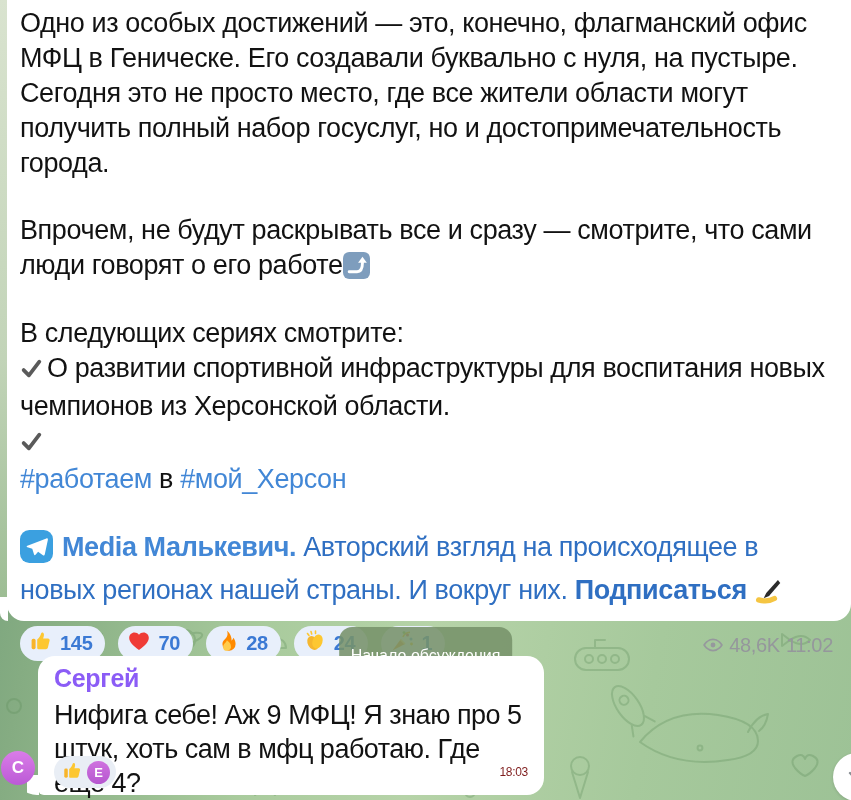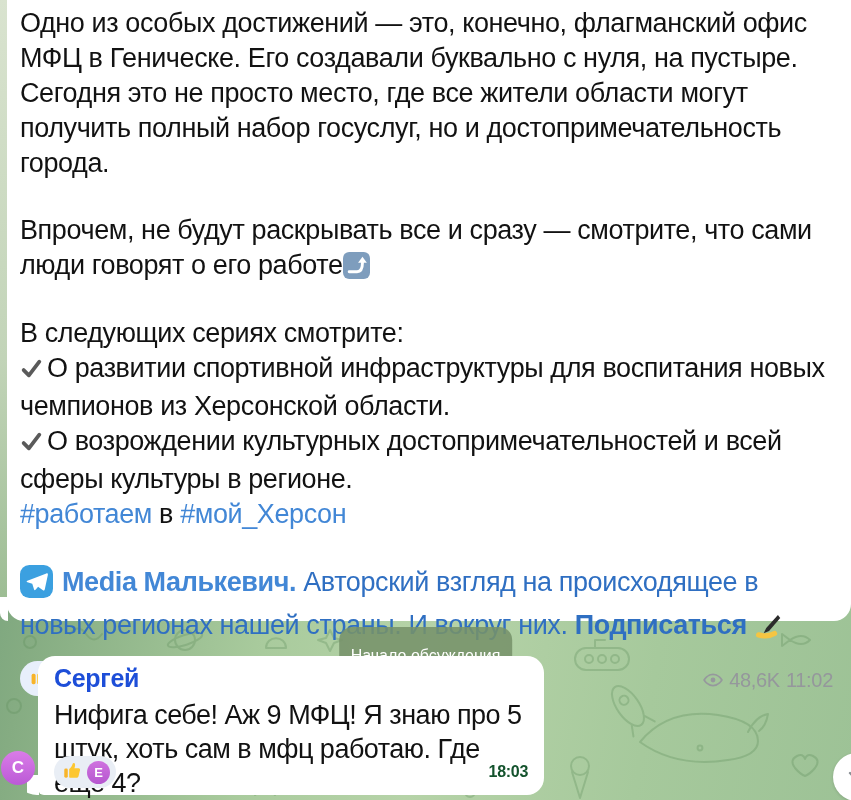--- a/index.html
+++ b/index.html
@@ -67,34 +67,34 @@
     background:#ffffff; border-radius:17px 17px 17px 6px;
     padding:8px 16px 6px 16px;
   }
   .comment-tail {
     position:absolute; left:-11px; bottom:0; width:12px; height:20px; overflow:hidden;
   }
   .comment-tail:before {
     content:""; position:absolute; right:0; bottom:0; width:24px; height:40px;
     background:#ffffff; border-bottom-left-radius:22px;
   }
-  .comment-author { color:#1d4ed8; font-size:25px; font-weight:bold; line-height:28px; letter-spacing:-0.3px; cursor:pointer; }
+  .comment-author { color:#8b5cf6; font-size:25px; font-weight:bold; line-height:28px; letter-spacing:-0.3px; cursor:pointer; }
   .comment-text { margin-top:6px; color:#121212; font-size:27px; line-height:34px; letter-spacing:-0.5px; }
   .comment-footer { position:absolute; left:16px; right:16px; bottom:7px; display:flex; align-items:center; }
   .comment-reaction-pill {
     display:flex; align-items:center; gap:4px; height:32px; padding:0 6px 0 8px;
     background:#e9eef5; border-radius:16px; cursor:pointer;
   }
   .reactor-avatar {
     width:23px; height:23px; border-radius:50%;
     background:linear-gradient(#cf72df,#b657cf);
     color:#fff; font-size:13px; font-weight:bold;
     display:flex; align-items:center; justify-content:center;
   }
-  .comment-time { margin-left:auto; color:#14532d; font-size:16px; letter-spacing:-0.3px;font-weight:bold; }
+  .comment-time { margin-left:auto; color:#7f1d1d; font-size:12px; letter-spacing:-0.3px; }
 
   .commenter-avatar {
     position:absolute; left:1px; top:751px; width:34px; height:34px; border-radius:50%;
     background:linear-gradient(#da7ce8,#bb5ad6);
     color:#fff; font-size:17px; font-weight:bold;
     display:flex; align-items:center; justify-content:center; cursor:pointer;
   }
 
   .scroll-down-btn {
     position:absolute; left:833px; top:753px; width:48px; height:48px; border-radius:50%;
@@ -153,21 +153,21 @@
               <path d="M5.5 17.5 h7 c4 0 4.8 -3.6 4.8 -8" stroke="#fff" stroke-width="2.6" fill="none" stroke-linecap="round"></path>
               <path d="M13.4 9.5 L17.3 4.2 21.2 9.5 Z" fill="#fff"></path>
             </svg></span></p>
       <p style="margin-top:28px">
         <span>В следующих сериях смотрите:</span><br>
         <span class="check-icon"><svg width="23" height="23" viewBox="0 0 22 22">
               <path d="M3.5 12.5 8.5 17.5 18.5 4.5" stroke="#5a5a5a" stroke-width="3.6" fill="none" stroke-linecap="round" stroke-linejoin="round"></path>
             </svg></span><span>О развитии спортивной инфраструктуры для воспитания новых чемпионов из Херсонской области.</span><br>
         <span class="check-icon"><svg width="23" height="23" viewBox="0 0 22 22">
               <path d="M3.5 12.5 8.5 17.5 18.5 4.5" stroke="#5a5a5a" stroke-width="3.6" fill="none" stroke-linecap="round" stroke-linejoin="round"></path>
-            </svg></span><span>О возрождении культурных достопримечательностей и всей сферы культуры в регионе.</span><br>
+            </svg></span><br>
         <a class="hashtag">#работаем</a>
         <span>в</span>
         <a class="hashtag">#мой_Херсон</a>
       </p>
     </div>
 
     <div class="signature">
       <span class="tg-logo"><svg width="33" height="33" viewBox="0 0 32 32">
             <rect width="32" height="32" rx="9" fill="#3ba0e0"></rect>
             <path d="M25.6 8.2 7.2 15.3 c-1 .4 -.9 1.1 .1 1.4 l4.6 1.45 1.75 5.5 c.3 .9 .85 1 1.4 .3 l2.5 -2.95 4.7 3.45 c.9 .5 1.6 .2 1.8 -.9 l2.95 -13.9 c.3 -1.3 -.5 -1.9 -1.5 -1.45 z" fill="#fff"></path>

